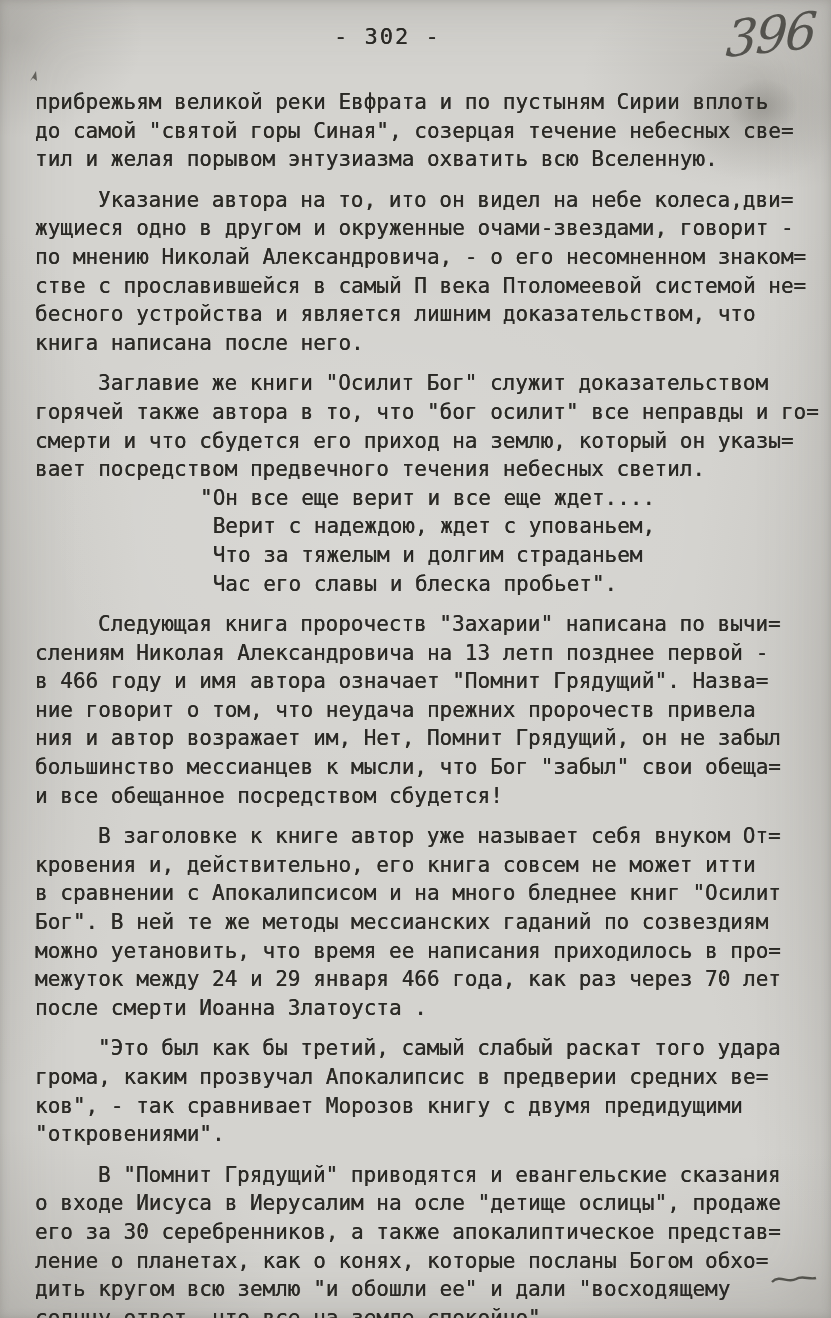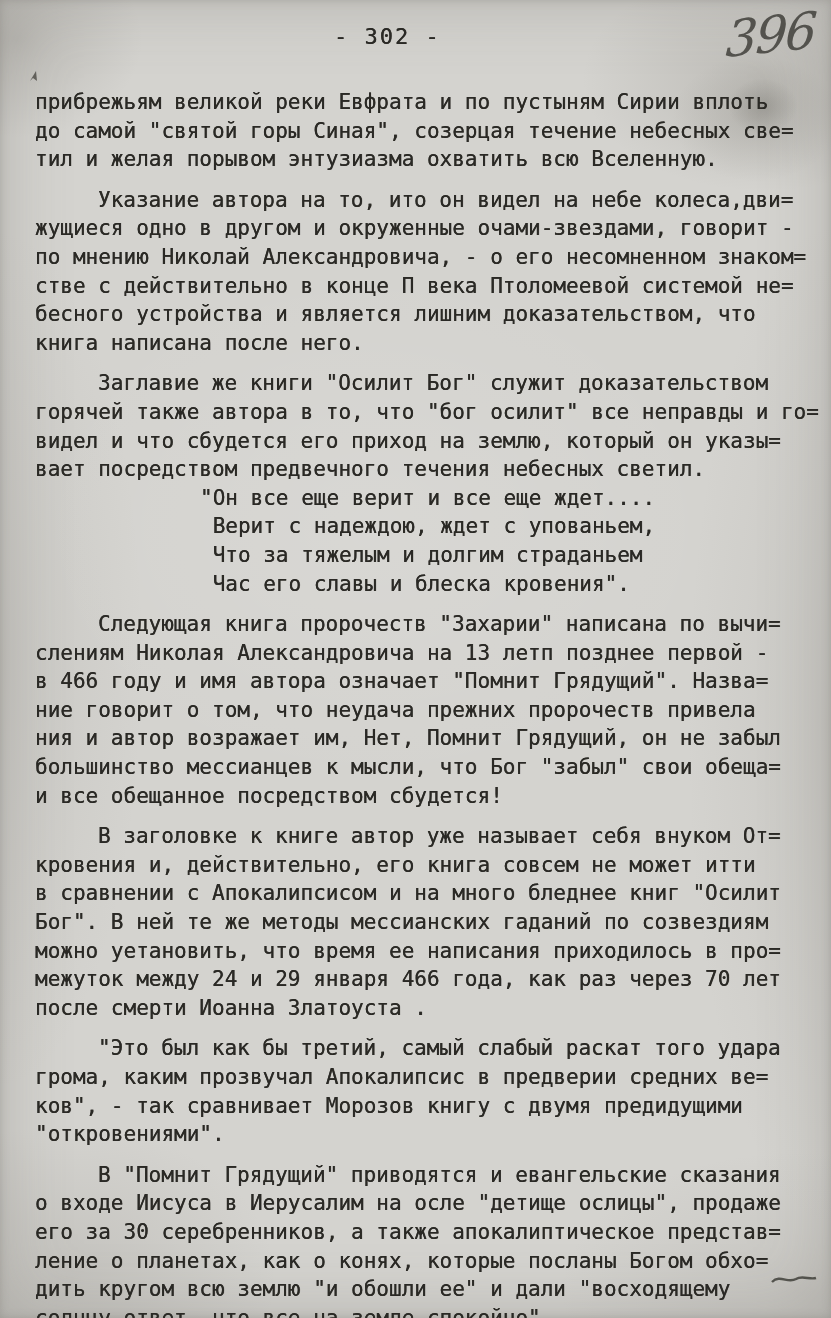--- a/index.html
+++ b/index.html
@@ -106,35 +106,35 @@
   <div class="doc-body typed">
       <div class="paragraph body">
         <div class="line">прибрежьям великой реки Евфрата и по пустыням Сирии вплоть</div>
         <div class="line">до самой "святой горы Синая", созерцая течение небесных све=</div>
         <div class="line">тил и желая порывом энтузиазма охватить всю Вселенную.</div>
       </div>
       <div class="paragraph body indent">
         <div class="line">Указание автора на то, ито он видел на небе колеса,дви=</div>
         <div class="line">жущиеся одно в другом и окруженные очами-звездами, говорит -</div>
         <div class="line">по мнению Николай Александровича, - о его несомненном знаком=</div>
-        <div class="line">стве с действительно в конце П века Птоломеевой системой не=</div>
+        <div class="line">стве с прославившейся в самый П века Птоломеевой системой не=</div>
         <div class="line">бесного устройства и является лишним доказательством, что</div>
         <div class="line">книга написана после него.</div>
       </div>
       <div class="paragraph body indent">
         <div class="line">Заглавие же книги "Осилит Бог" служит доказательством</div>
         <div class="line">горячей также автора в то, что "бог осилит" все неправды и го=</div>
-        <div class="line">видел и что сбудется его приход на землю, который он указы=</div>
+        <div class="line">смерти и что сбудется его приход на землю, который он указы=</div>
         <div class="line">вает посредством предвечного течения небесных светил.</div>
       </div>
       <div class="paragraph verse">
         <div class="line">"Он все еще верит и все еще ждет....</div>
         <div class="line"> Верит с надеждою, ждет с упованьем,</div>
         <div class="line"> Что за тяжелым и долгим страданьем</div>
-        <div class="line"> Час его славы и блеска кровения".</div>
+        <div class="line"> Час его славы и блеска пробьет".</div>
       </div>
       <div class="paragraph body indent">
         <div class="line">Следующая книга пророчеств "Захарии" написана по вычи=</div>
         <div class="line">слениям Николая Александровича на 13 летп позднее первой -</div>
         <div class="line">в 466 году и имя автора означает "Помнит Грядущий". Назва=</div>
         <div class="line">ние говорит о том, что неудача прежних пророчеств привела</div>
         <div class="line">ния и автор возражает им, Нет, Помнит Грядущий, он не забыл</div>
         <div class="line">большинство мессианцев к мысли, что Бог "забыл" свои обеща=</div>
         <div class="line">и все обещанное посредством сбудется!</div>
       </div>

